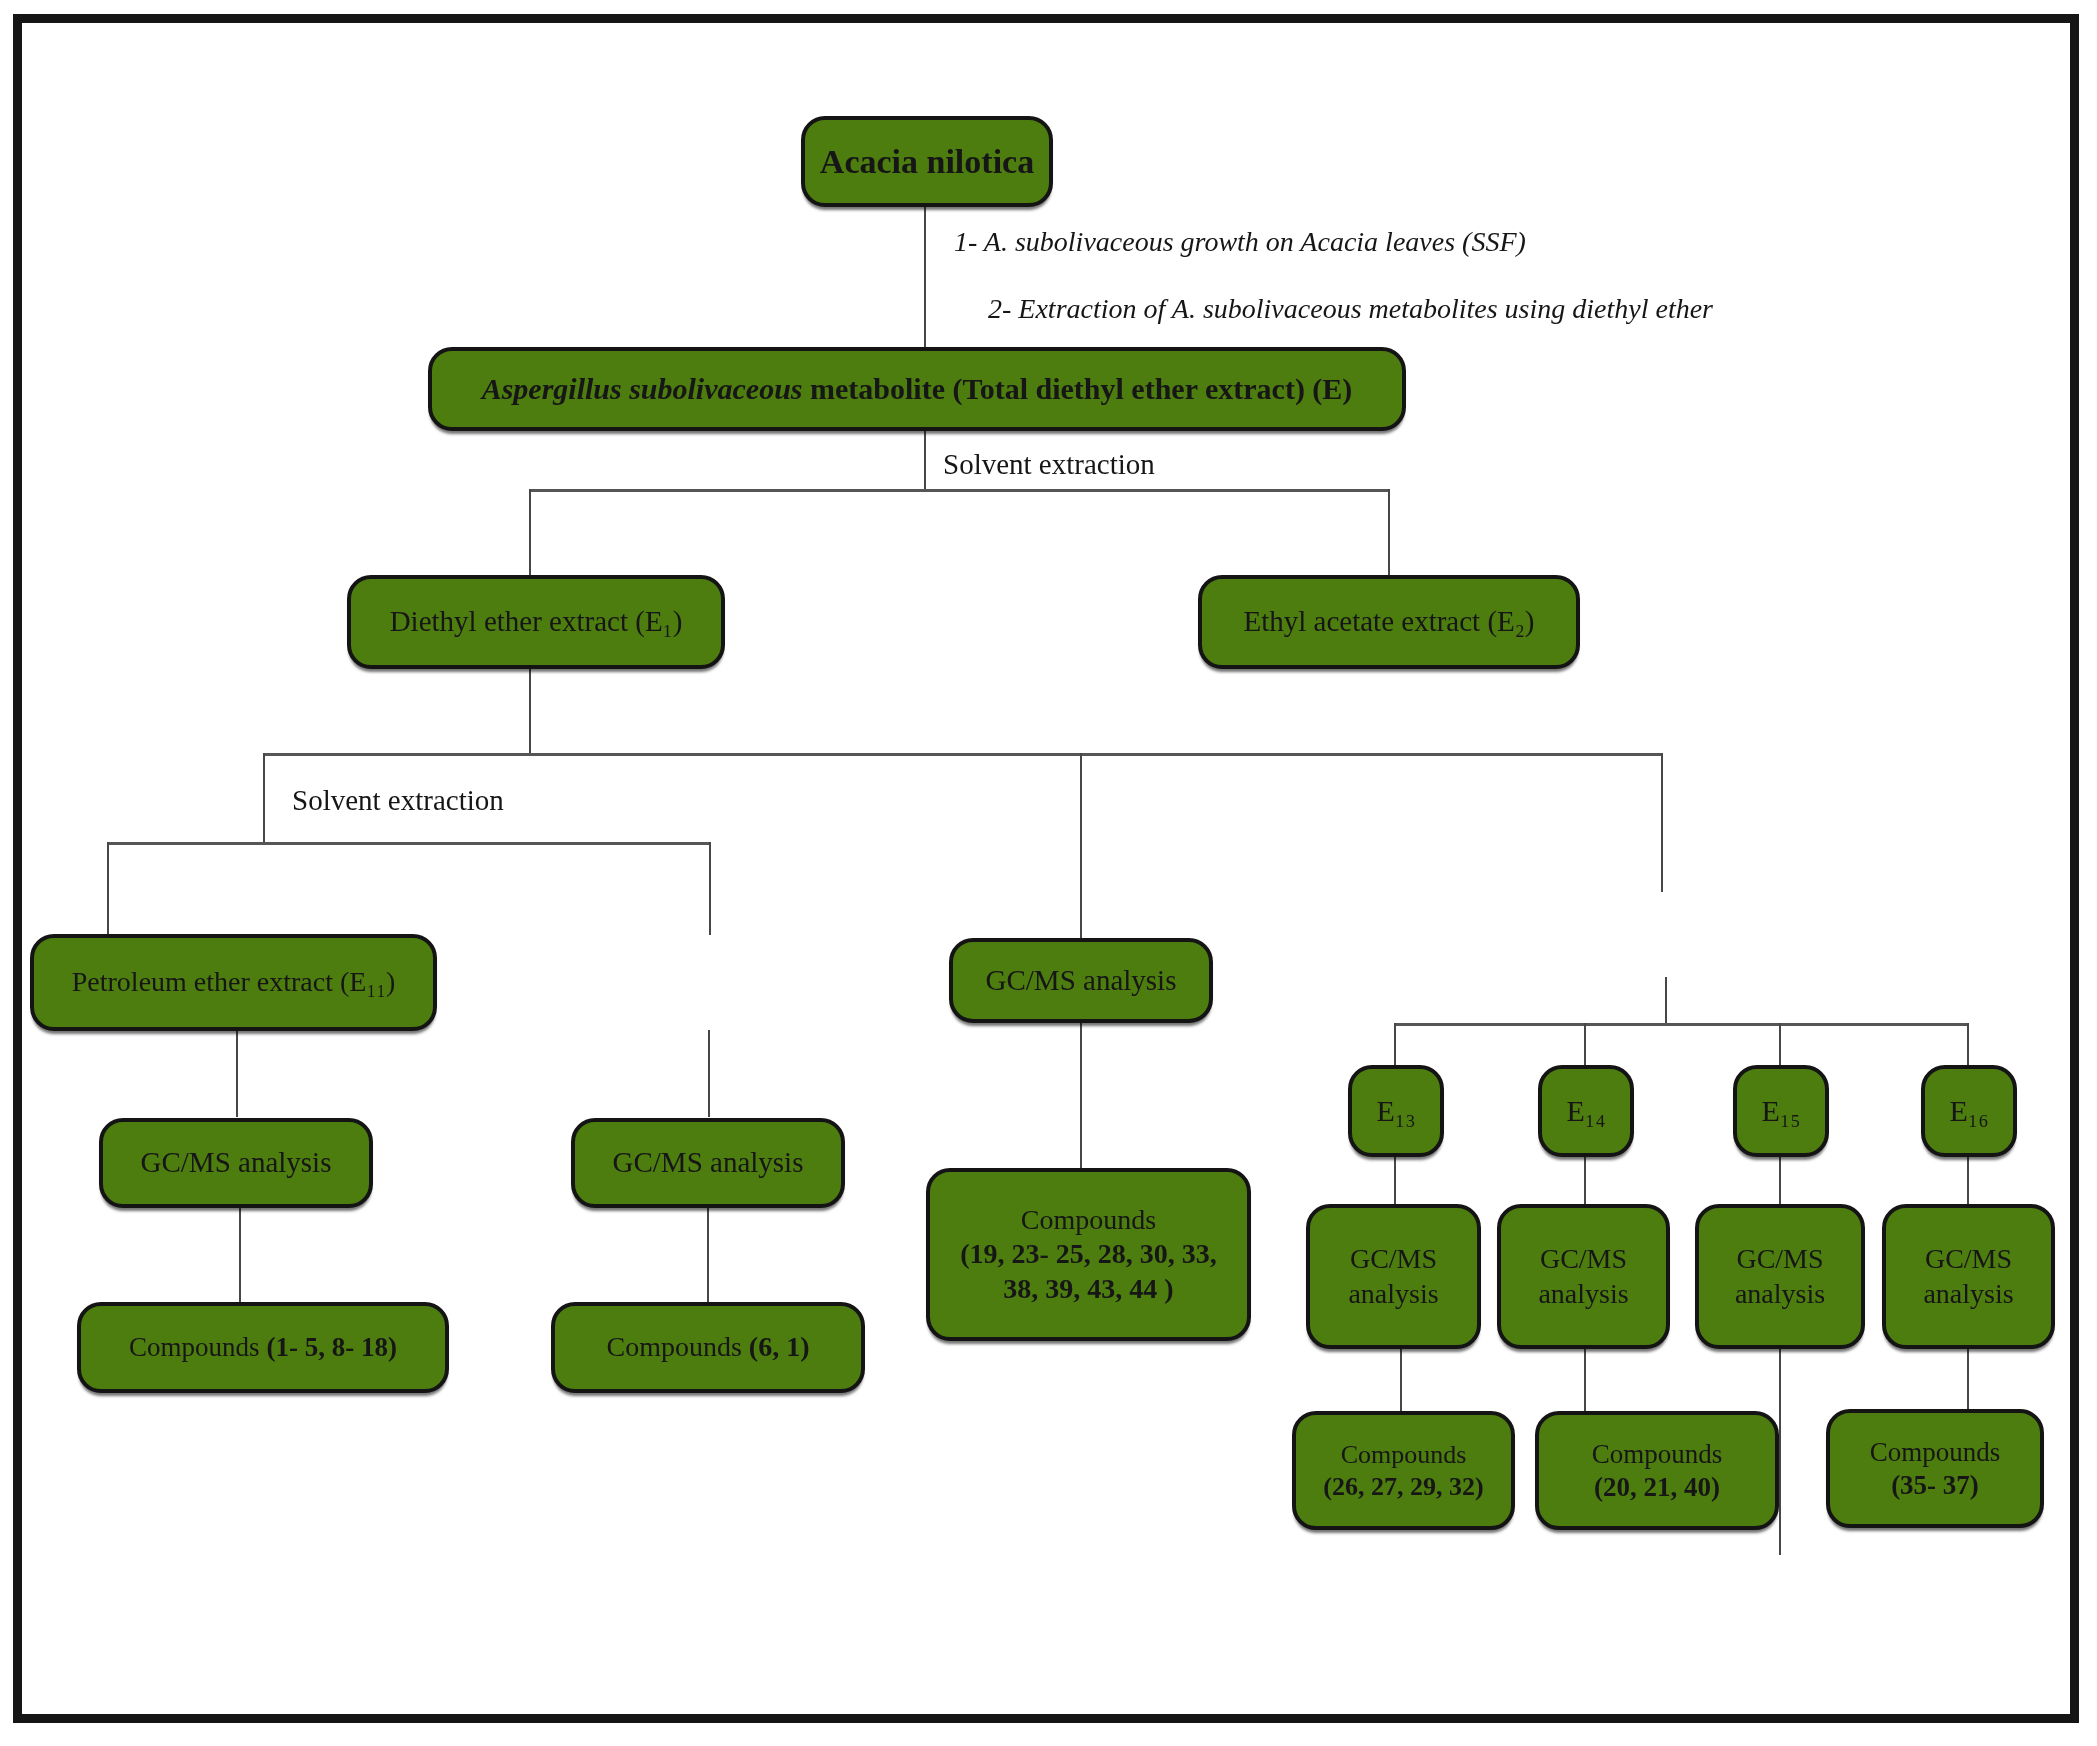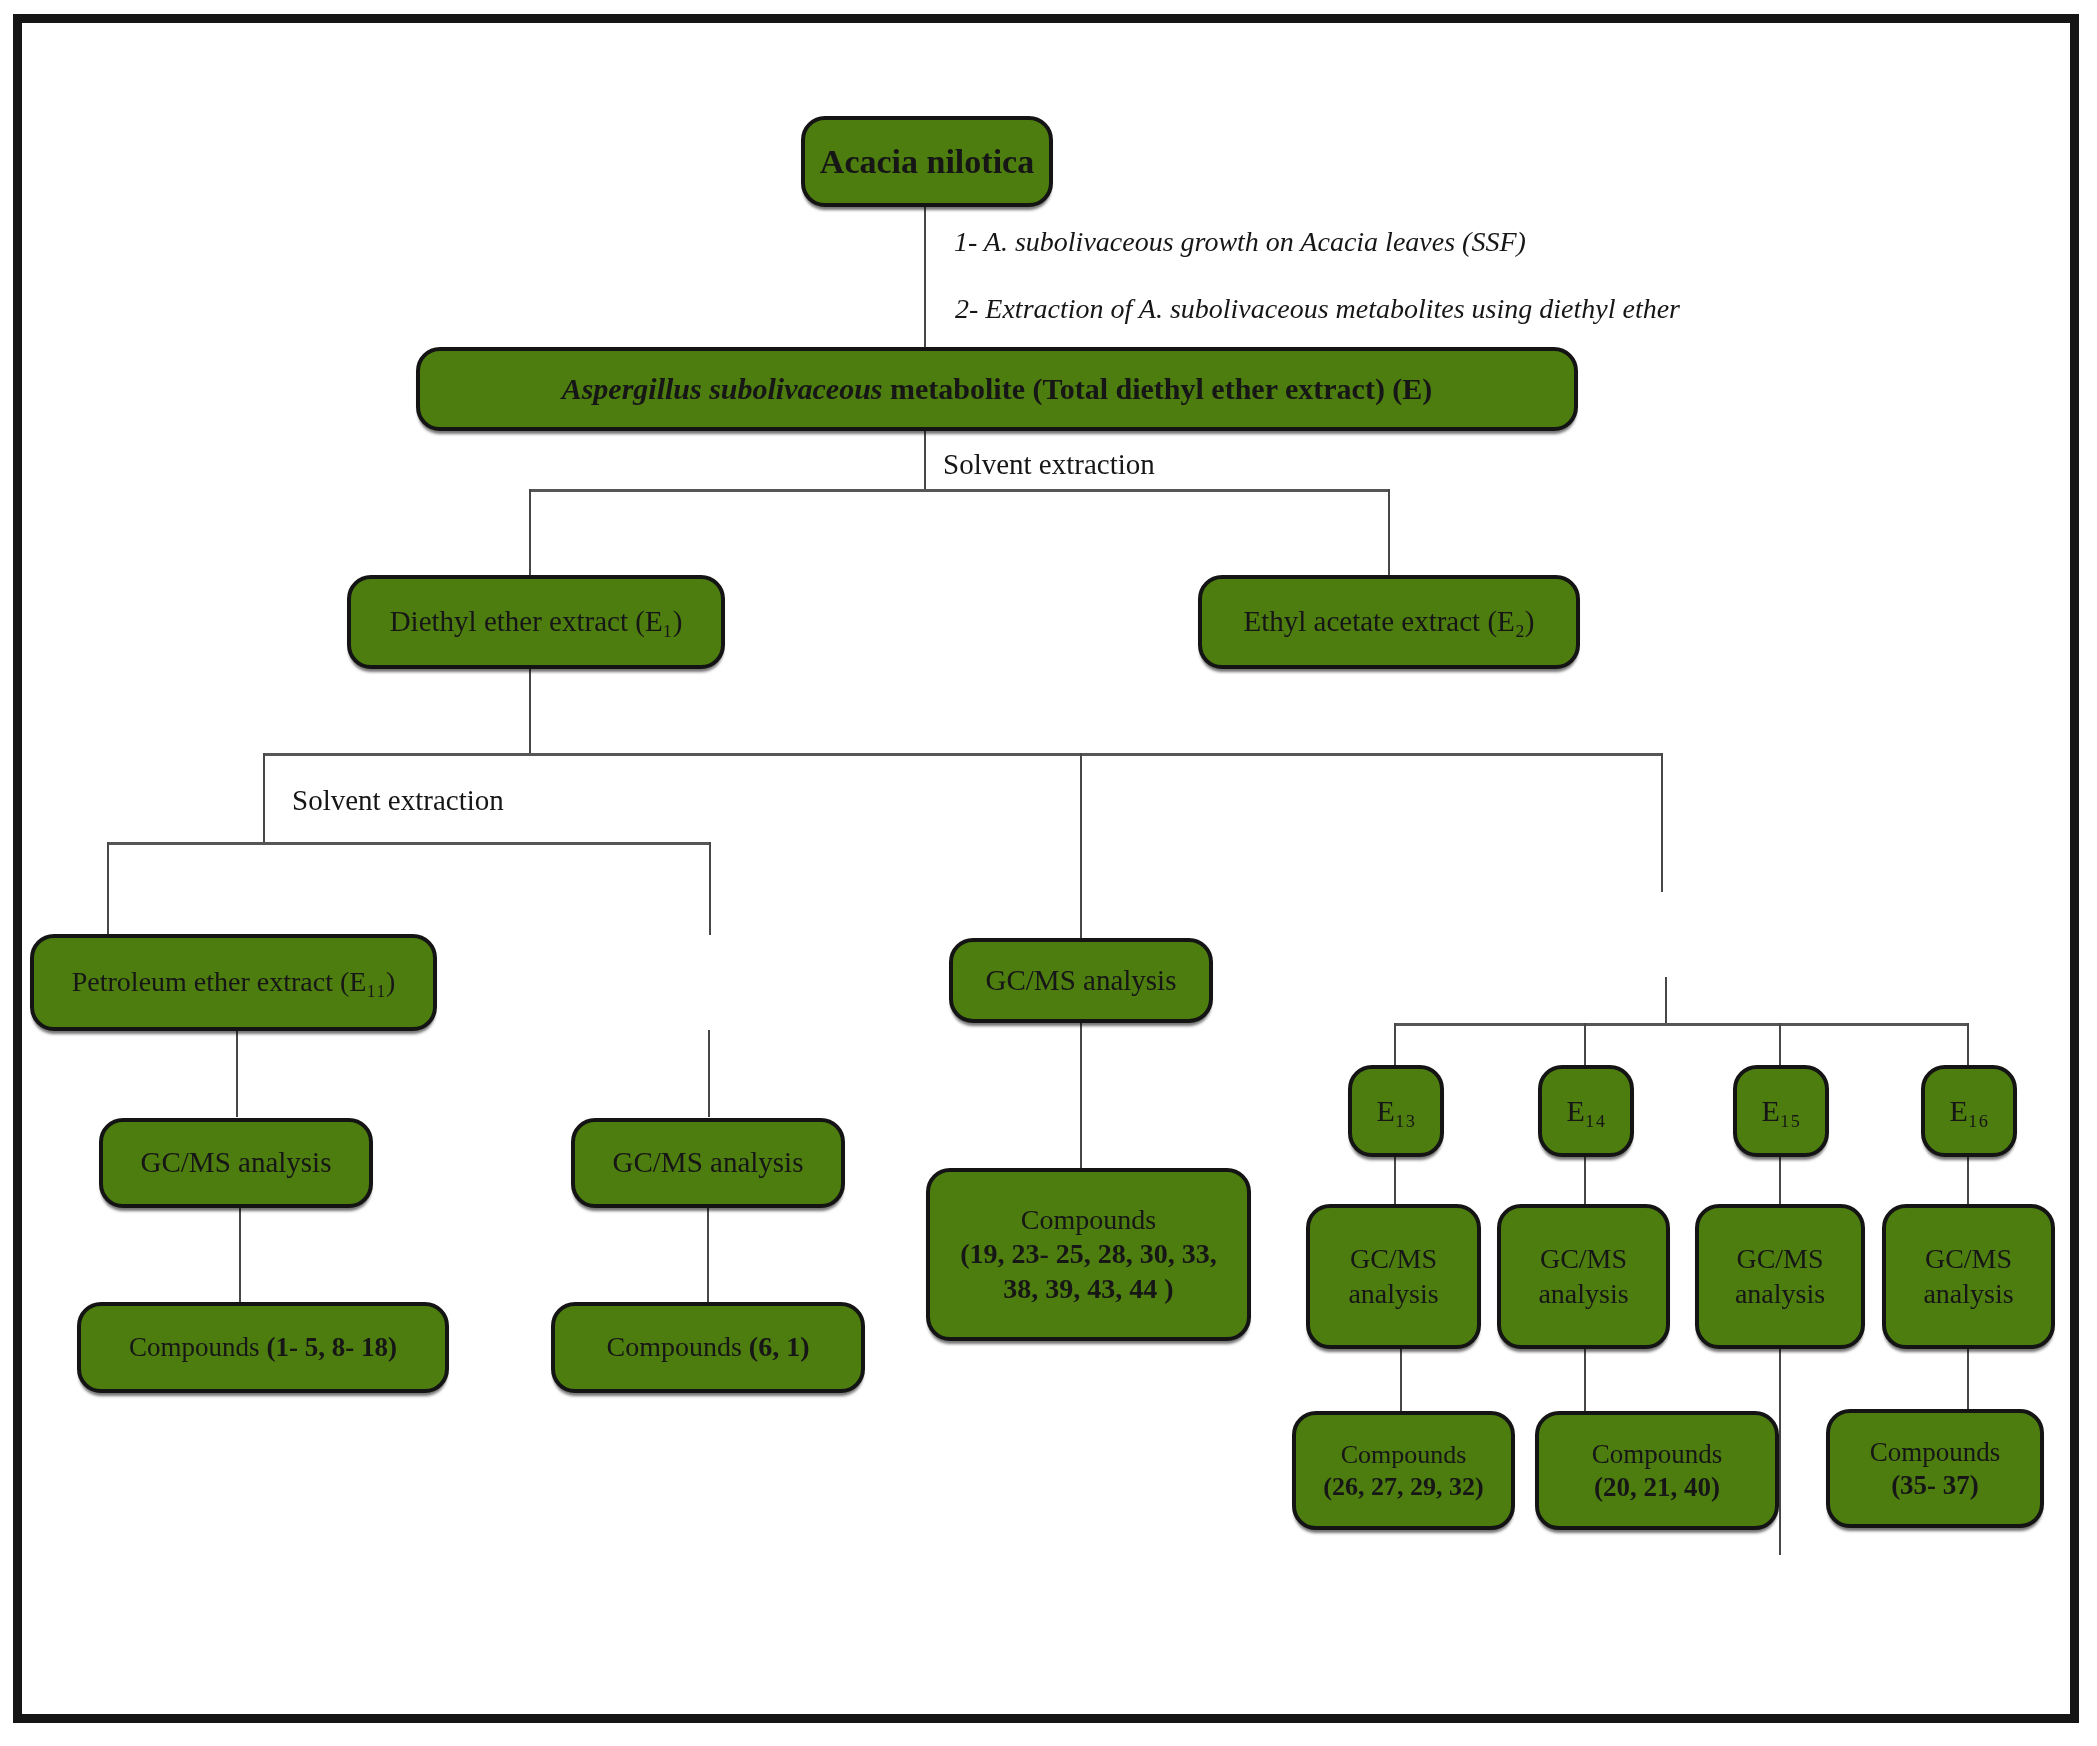--- a/index.html
+++ b/index.html
@@ -71,25 +71,25 @@
   <div class="vline" style="left:1967px;top:1348px;height:62px;"></div>
   <div class="vline" style="left:1779px;top:1348px;height:207px;"></div>
 
   <div class="box f66 bold" style="left:801px;top:116px;width:252px;height:91px;">
     <span>Acacia nilotica</span>
   </div>
 
   <div class="note" style="left:954px;top:226px;">
     <span>1- A. subolivaceous growth on Acacia leaves (SSF)</span>
   </div>
-  <div class="note" style="left:955px;top:293px;">
+  <div class="note" style="left:988px;top:293px;">
     <span>2- Extraction of A. subolivaceous metabolites using diethyl ether</span>
   </div>
 
-  <div class="box f60 bold" style="left:416px;top:347px;width:1162px;height:84px;">
+  <div class="box f60 bold" style="left:428px;top:347px;width:978px;height:84px;">
     <span><span class="bi">Aspergillus subolivaceous</span><span> metabolite (Total diethyl ether extract) (E)</span></span>
   </div>
 
   <div class="flabel" style="left:943px;top:448px;">
     <span>Solvent extraction</span>
   </div>
 
   <div class="box f58" style="left:347px;top:575px;width:378px;height:94px;">
     <span>Diethyl ether extract (E₁)</span>
   </div>

